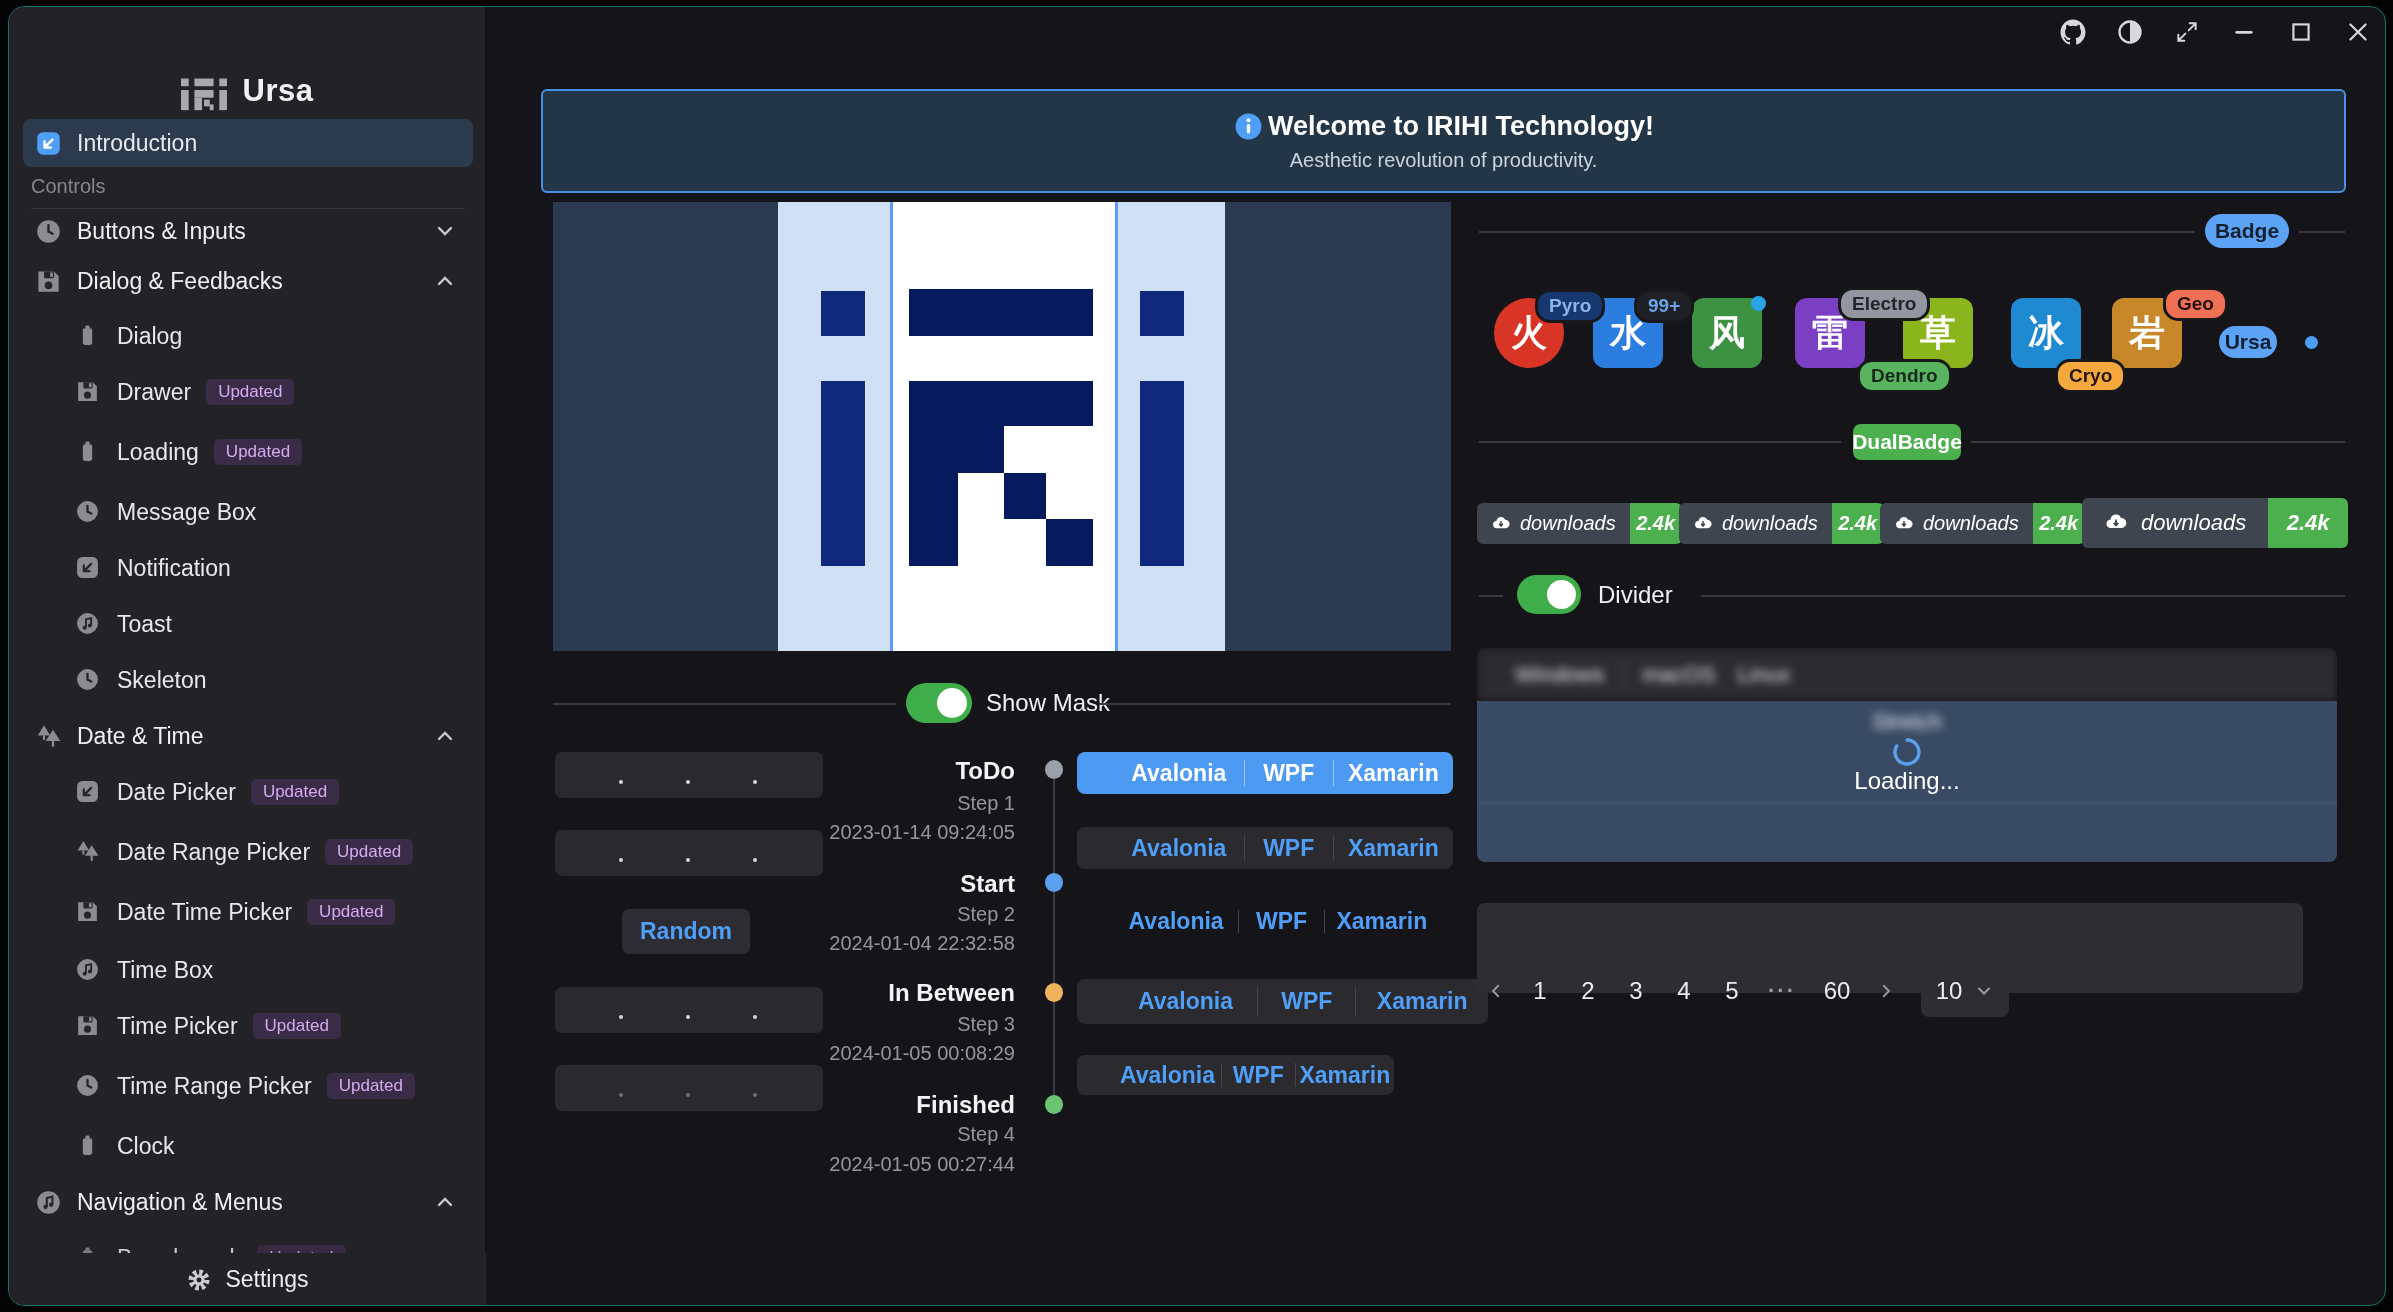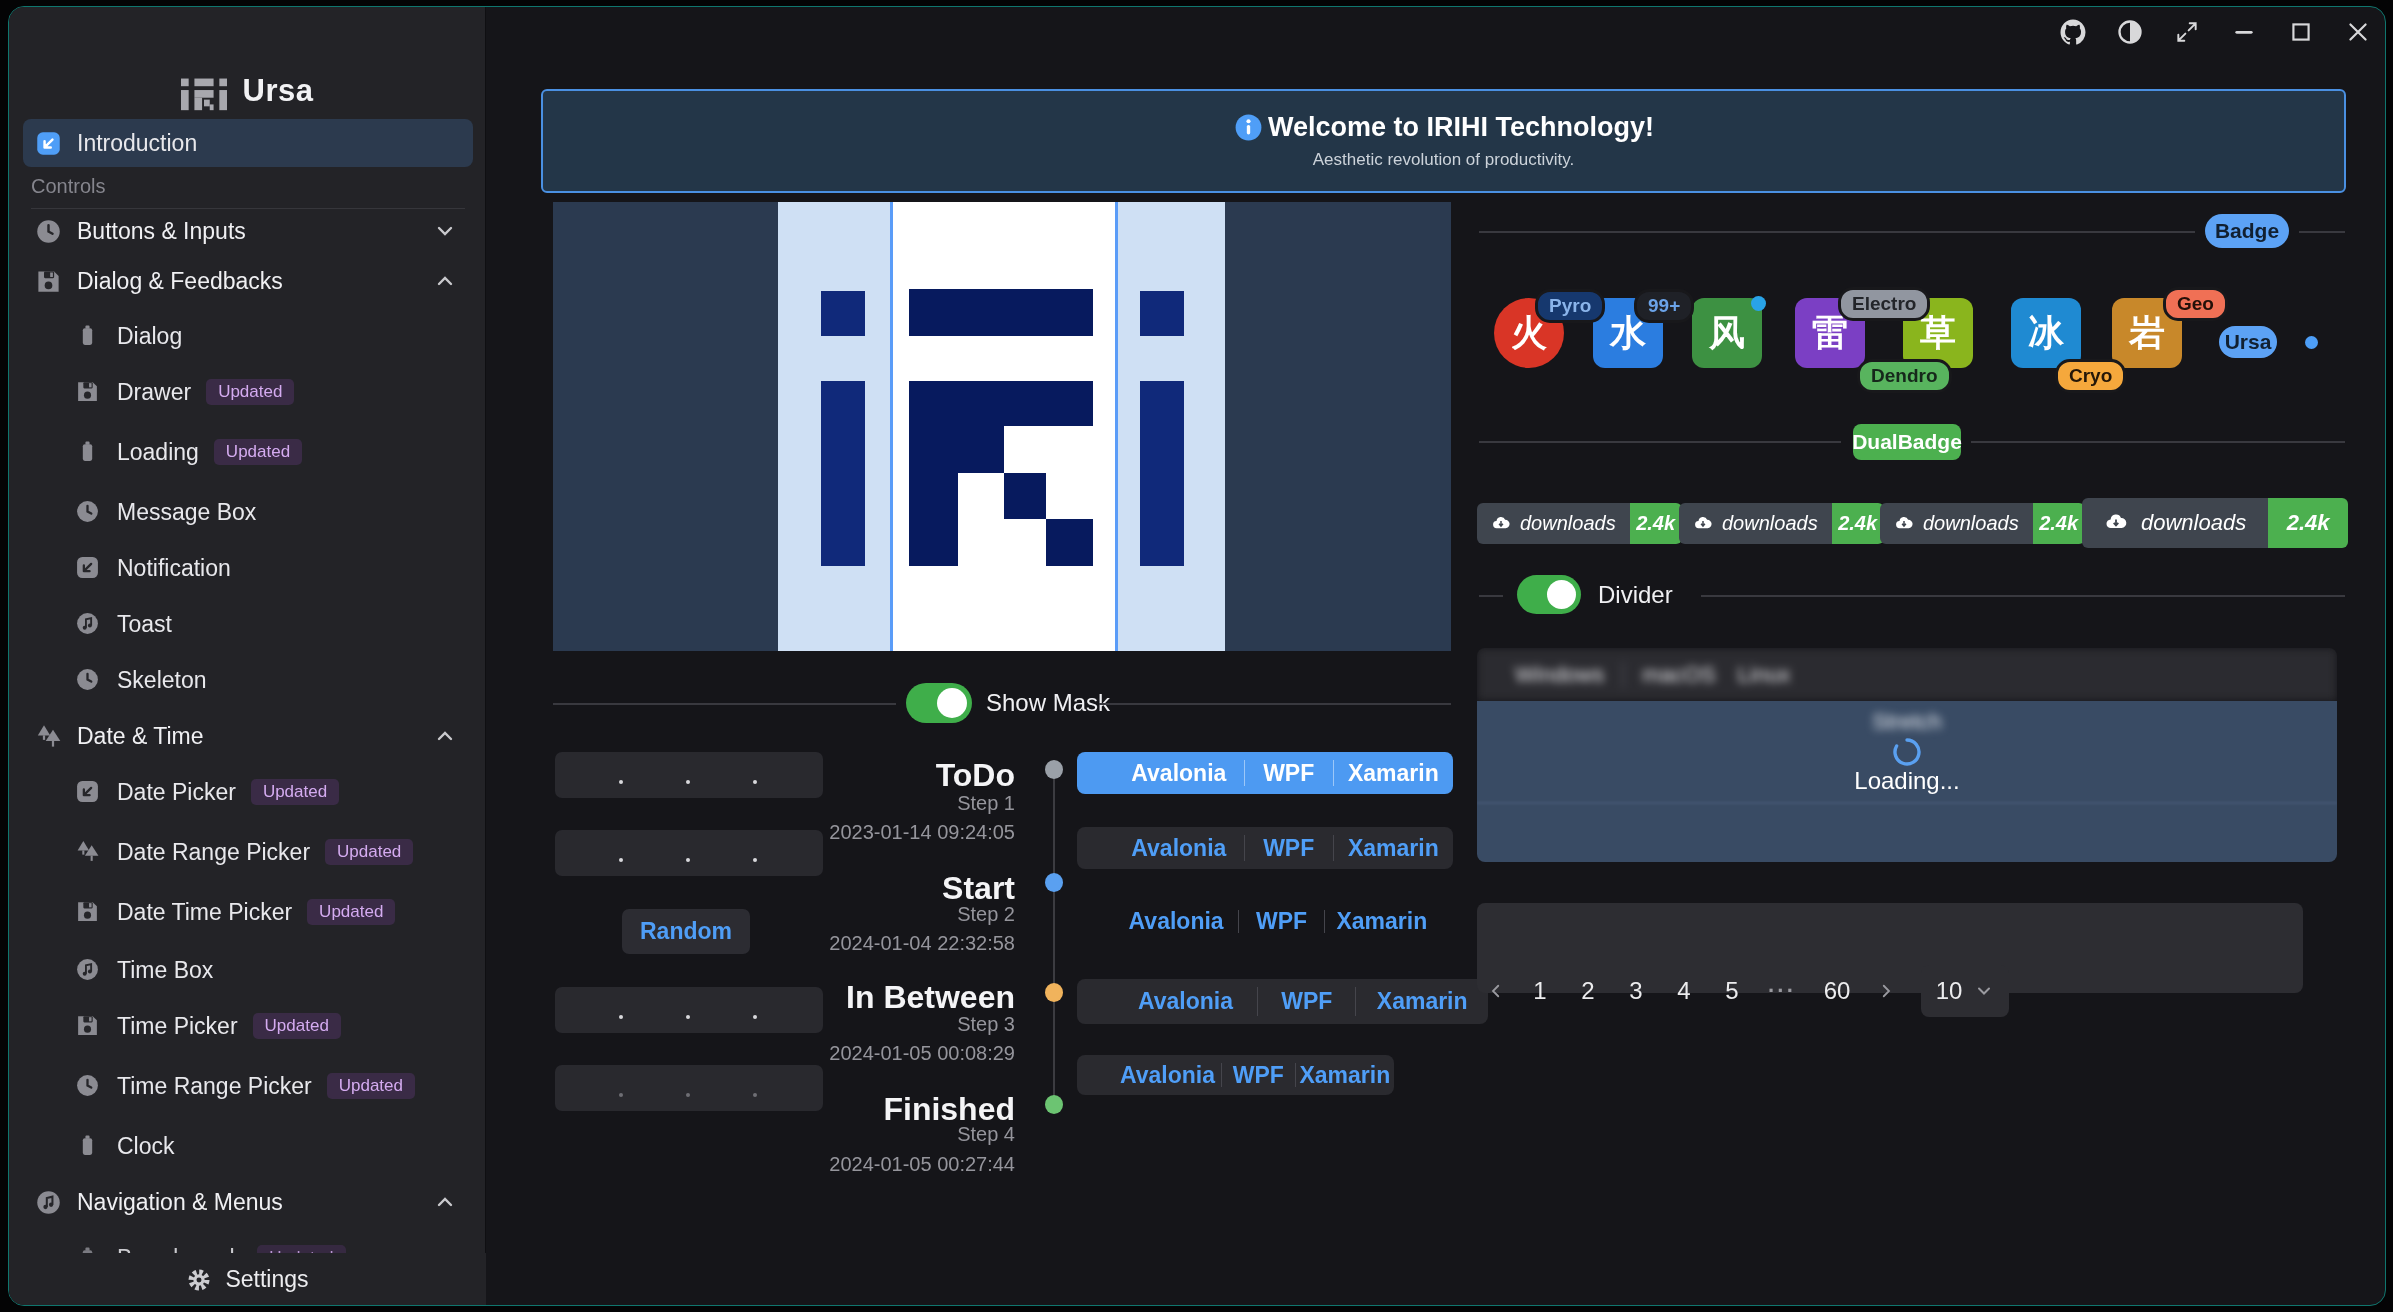--- a/index.html
+++ b/index.html
@@ -30,33 +30,33 @@
   
   .tbar{position:absolute;top:10px;right:12px;display:flex;align-items:center;gap:27px;z-index:9;}
   .tbtn{width:30px;height:30px;display:flex;align-items:center;justify-content:center;cursor:pointer;}
 
   
   .banner{position:absolute;left:532px;top:82px;width:1805px;height:104px;background:#233648;
           border:2px solid #4a90e2;border-radius:6px;box-sizing:border-box;
           display:flex;flex-direction:column;align-items:center;justify-content:center;}
   .banner-row{display:flex;align-items:flex-end;gap:4px;}
   .banner-title{color:#fff;font-size:27px;font-weight:bold;}
-  .banner-sub{color:#ccd3da;font-size:17px;margin-top:7px;}
+  .banner-sub{color:#ccd3da;font-size:20px;margin-top:7px;}
 
   
   .divline{position:absolute;height:2px;background:#39393f;}
   .toggle{position:absolute;width:66px;height:40px;border-radius:20px;background:#3fae4a;cursor:pointer;}
   .toggle .knob{position:absolute;right:5px;top:5px;width:30px;height:30px;border-radius:50%;background:#fff;}
   .divlbl{position:absolute;color:#f0f0f3;font-size:24px;}
   .ipbox{position:absolute;left:546px;width:268px;height:46px;background:#29292e;border-radius:7px;}
   .ipbox .d{position:absolute;top:28px;width:4px;height:4px;border-radius:50%;background:#d8d8dc;}
   .ipbox.dim .d{background:#6e6e74;}
   .btn-random{position:absolute;left:613px;top:902px;width:128px;height:45px;background:#2c2c32;border-radius:7px;
               color:#4f9ef7;font-size:23px;font-weight:bold;display:flex;align-items:center;justify-content:center;cursor:pointer;}
-  .tl-label{position:absolute;right:1370px;color:#f4f4f6;font-size:32px;font-weight:600;white-space:nowrap;}
+  .tl-label{position:absolute;right:1370px;color:#f4f4f6;font-size:24px;font-weight:600;white-space:nowrap;}
   .tl-step,.tl-time{position:absolute;right:1370px;color:#95959c;font-size:20px;white-space:nowrap;}
   .tl-dot{position:absolute;left:1036px;width:18px;height:19px;border-radius:50%;}
   .tl-line{position:absolute;left:1044px;width:2px;background:#3c3c41;}
   .bgroup{position:absolute;left:1068px;border-radius:8px;display:flex;align-items:stretch;overflow:hidden;padding-left:37px;}
   .bgroup .bseg{display:flex;align-items:center;justify-content:center;font-weight:bold;cursor:pointer;white-space:nowrap;}
   .bgroup .bsep{width:1px;margin:8px 0;}
   .bg-solid{background:#4d9af2;}
   .bg-solid .bseg{color:#fff;font-size:23px;}
   .bg-solid .bsep{background:rgba(255,255,255,.45);}
   .bg-dark{background:#2a2a2f;}

